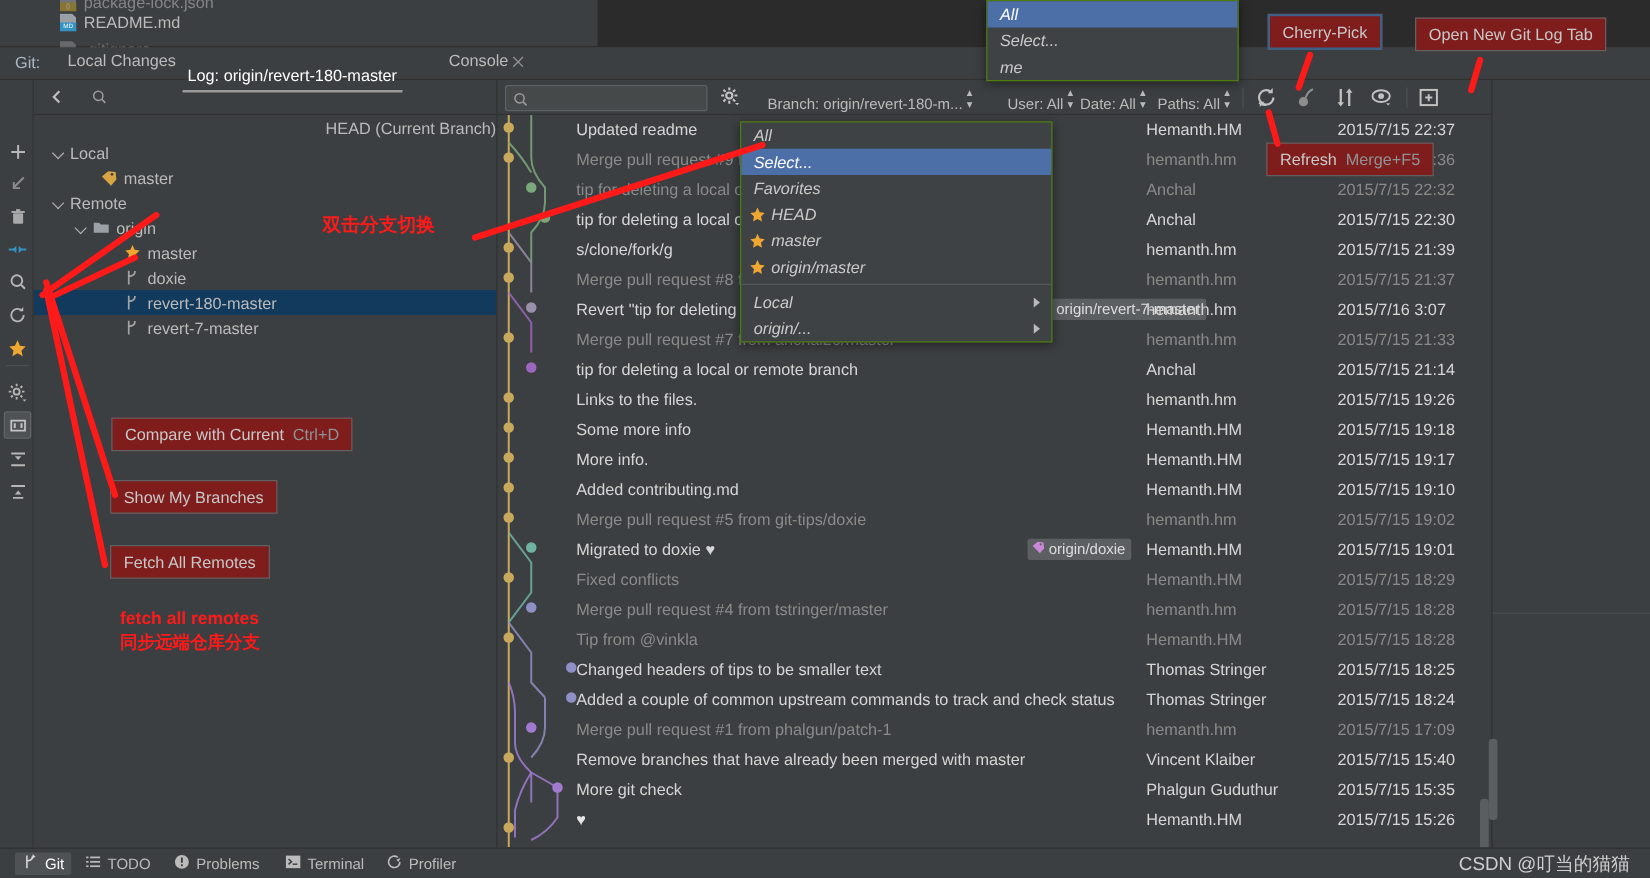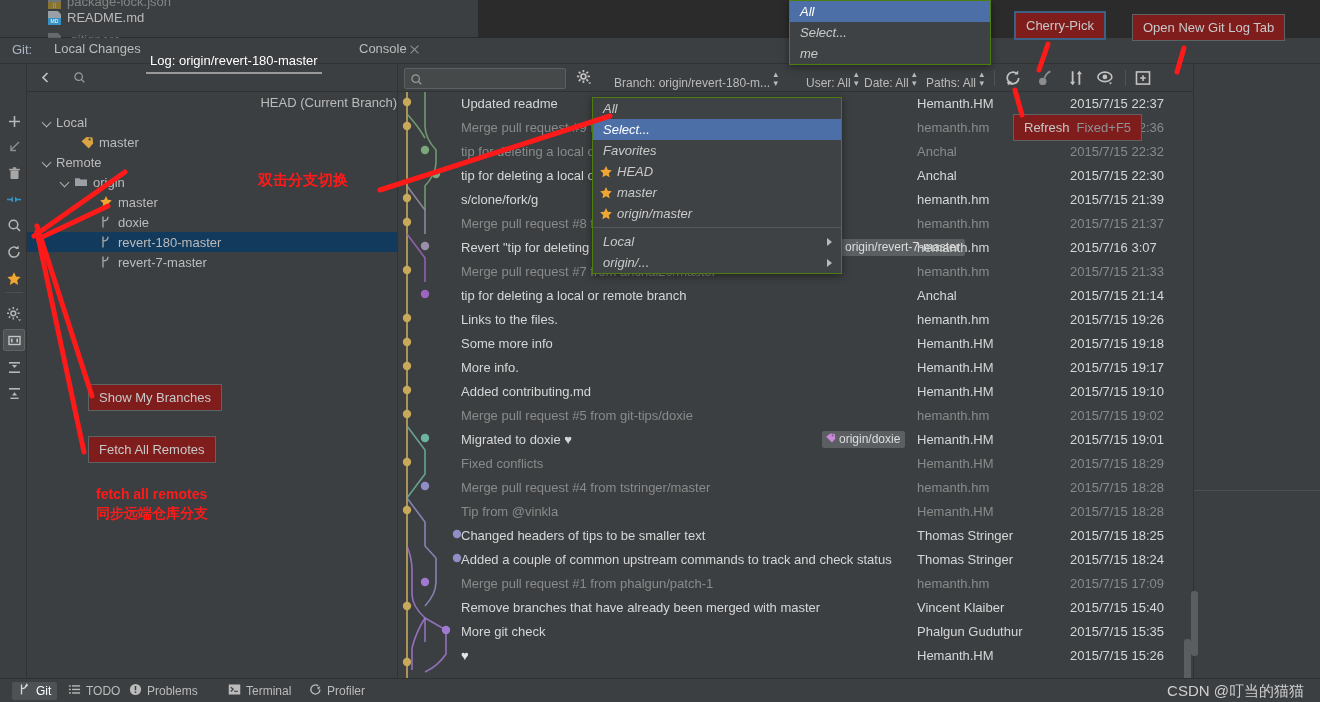--- a/index.html
+++ b/index.html
@@ -632,21 +632,24 @@
     </div>
     <div class="pitem">
       <span>origin/...</span>
       <span class="parrow"></span>
     </div>
   </div>
 
   <div class="tooltip focus" style="left:1014px;top:11px;">Cherry-Pick</div>
   <div class="tooltip" style="left:1132px;top:14px;">Open New Git Log Tab</div>
   <div class="tooltip" style="left:1013px;top:114px;">
-    <span>Refresh</span><span class="kbd">Fixed+F5</span>
+    <span>Refresh</span><span class="kbd">Merge+F5</span>
+  </div>
+  <div class="tooltip" style="left:89px;top:334px;">
+    <span>Compare with Current</span><span class="kbd">Ctrl+D</span>
   </div>
   <div class="tooltip" style="left:88px;top:384px;">Show My Branches</div>
   <div class="tooltip" style="left:88px;top:436px;">Fetch All Remotes</div>
 
   <svg class="annot">
     <g stroke="#ff1a1a" stroke-width="5" stroke-linecap="round" fill="none">
       <line x1="380" y1="190" x2="610" y2="116"></line>
       <line x1="34" y1="236" x2="125" y2="172"></line>
       <line x1="40" y1="238" x2="108" y2="206"></line>
       <line x1="92" y1="396" x2="37" y2="226"></line>
@@ -676,21 +679,21 @@
             <rect x="1" y="2.4" width="2" height="1.5" fill="#bbb"></rect>
             <rect x="4.4" y="2.4" width="8.6" height="1.5" fill="#bbb"></rect>
             <rect x="1" y="6.2" width="2" height="1.5" fill="#bbb"></rect>
             <rect x="4.4" y="6.2" width="8.6" height="1.5" fill="#bbb"></rect>
             <rect x="1" y="10" width="2" height="1.5" fill="#bbb"></rect>
             <rect x="4.4" y="10" width="8.6" height="1.5" fill="#bbb"></rect>
           </svg>
       </span>
       <span>TODO</span>
     </div>
-    <div class="sb-item" style="left:123px;text-align:right;">
+    <div class="sb-item" style="left:133px;text-align:right;">
       <span>
         <svg width="13" height="13" viewBox="0 0 14 14">
             <circle cx="7" cy="7" r="6" fill="#bbb"></circle>
             <rect x="6.2" y="3.2" width="1.6" height="4.6" fill="#3c3f41"></rect>
             <rect x="6.2" y="9.1" width="1.6" height="1.6" fill="#3c3f41"></rect>
           </svg>
       </span>
       <span>Problems</span>
     </div>
     <div class="sb-item" style="left:222px;">

